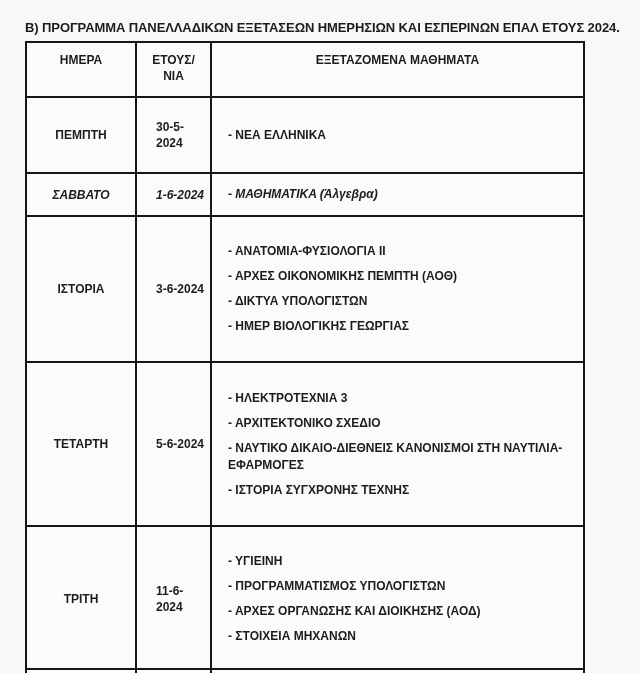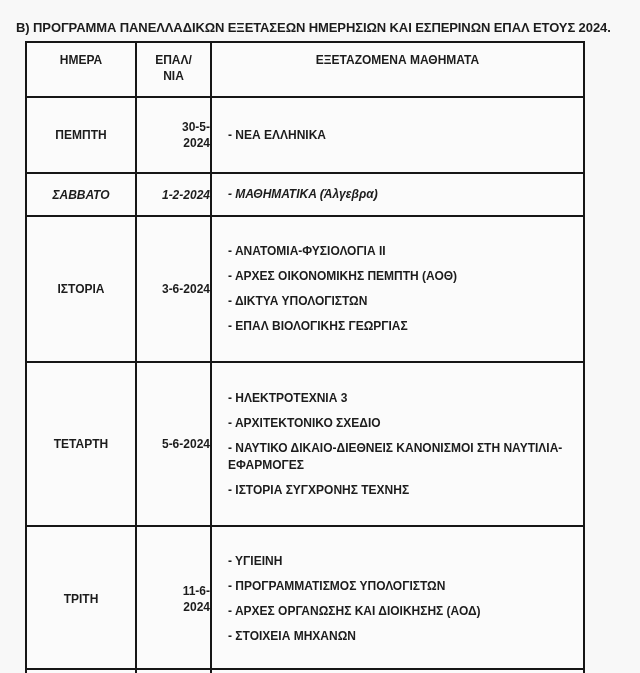--- a/index.html
+++ b/index.html
@@ -14,21 +14,21 @@
     position:relative;
     width:640px;height:673px;
     margin:0;
     background:var(--page_bg);
     overflow:hidden;
     font-family:"Liberation Sans", sans-serif;
     color:var(--text);
   }
   .title{
     position:absolute;
-    left:16px;top:20px;
+    left:25px;top:20px;
     width:600px;
     font-size:13px;
     font-weight:bold;
     letter-spacing:-0.1px;
     white-space:nowrap;
   }
   table.exam-table{
     position:absolute;
     left:25px;top:41px;
     width:558px;
@@ -52,23 +52,22 @@
     padding-top:9px;
     line-height:16px;
   }
   th.pre, td.date{white-space:pre-line;}
   td.day{
     text-align:center;
     vertical-align:middle;
   }
   td.date{
     vertical-align:middle;
-    padding-left:2px;
+    padding-left:19px;
     line-height:16px;
-    text-align:right;
   }
   td.subjects{
     vertical-align:middle;
     padding:4px 16px;
   }
   .subject{
     margin:8px 0;
     line-height:17px;
   }
   tr.r-head{height:55px;}
@@ -84,49 +83,49 @@
 
   <table class="exam-table">
     <colgroup>
       <col style="width:110px">
       <col style="width:75px">
       <col style="width:373px">
     </colgroup>
     <thead>
       <tr class="r-head">
         <th>ΗΜΕΡΑ</th>
-        <th class="pre">ΕΠΑΛ/
+        <th class="pre">ΕΤΟΥΣ/
 ΝΙΑ</th>
         <th>ΕΞΕΤΑΖΟΜΕΝΑ ΜΑΘΗΜΑΤΑ</th>
       </tr>
     </thead>
     <tbody id="rows">
         <tr style="height: 76px; margin-top: 44px;">
           <td class="day">ΠΕΜΠΤΗ</td>
           <td class="date">30-5-
 2024</td>
           <td class="subjects">
             <div class="subject">- ΝΕΑ ΕΛΛΗΝΙΚΑ</div>
           </td>
         </tr>
         <tr style="height: 39px; font-style: italic;">
           <td class="day">ΣΑΒΒΑΤΟ</td>
-          <td class="date">1-2-2024</td>
+          <td class="date">1-6-2024</td>
           <td class="subjects">
             <div class="subject">- ΜΑΘΗΜΑΤΙΚΑ (Άλγεβρα)</div>
           </td>
         </tr>
         <tr style="height: 146px;">
           <td class="day">ΙΣΤΟΡΙΑ</td>
           <td class="date">3-6-2024</td>
           <td class="subjects">
             <div class="subject">- ΑΝΑΤΟΜΙΑ-ΦΥΣΙΟΛΟΓΙΑ II</div>
             <div class="subject">- ΑΡΧΕΣ ΟΙΚΟΝΟΜΙΚΗΣ ΠΕΜΠΤΗ (ΑΟΘ)</div>
             <div class="subject">- ΔΙΚΤΥΑ ΥΠΟΛΟΓΙΣΤΩΝ</div>
-            <div class="subject">- ΕΠΑΛ ΒΙΟΛΟΓΙΚΗΣ ΓΕΩΡΓΙΑΣ</div>
+            <div class="subject">- ΗΜΕΡ ΒΙΟΛΟΓΙΚΗΣ ΓΕΩΡΓΙΑΣ</div>
           </td>
         </tr>
         <tr style="height: 164px;">
           <td class="day">ΤΕΤΑΡΤΗ</td>
           <td class="date">5-6-2024</td>
           <td class="subjects">
             <div class="subject">- ΗΛΕΚΤΡΟΤΕΧΝΙΑ 3</div>
             <div class="subject">- ΑΡΧΙΤΕΚΤΟΝΙΚΟ ΣΧΕΔΙΟ</div>
             <div class="subject">- ΝΑΥΤΙΚΟ ΔΙΚΑΙΟ-ΔΙΕΘΝΕΙΣ ΚΑΝΟΝΙΣΜΟΙ ΣΤΗ ΝΑΥΤΙΛΙΑ-ΕΦΑΡΜΟΓΕΣ</div>
             <div class="subject">- ΙΣΤΟΡΙΑ ΣΥΓΧΡΟΝΗΣ ΤΕΧΝΗΣ</div>

